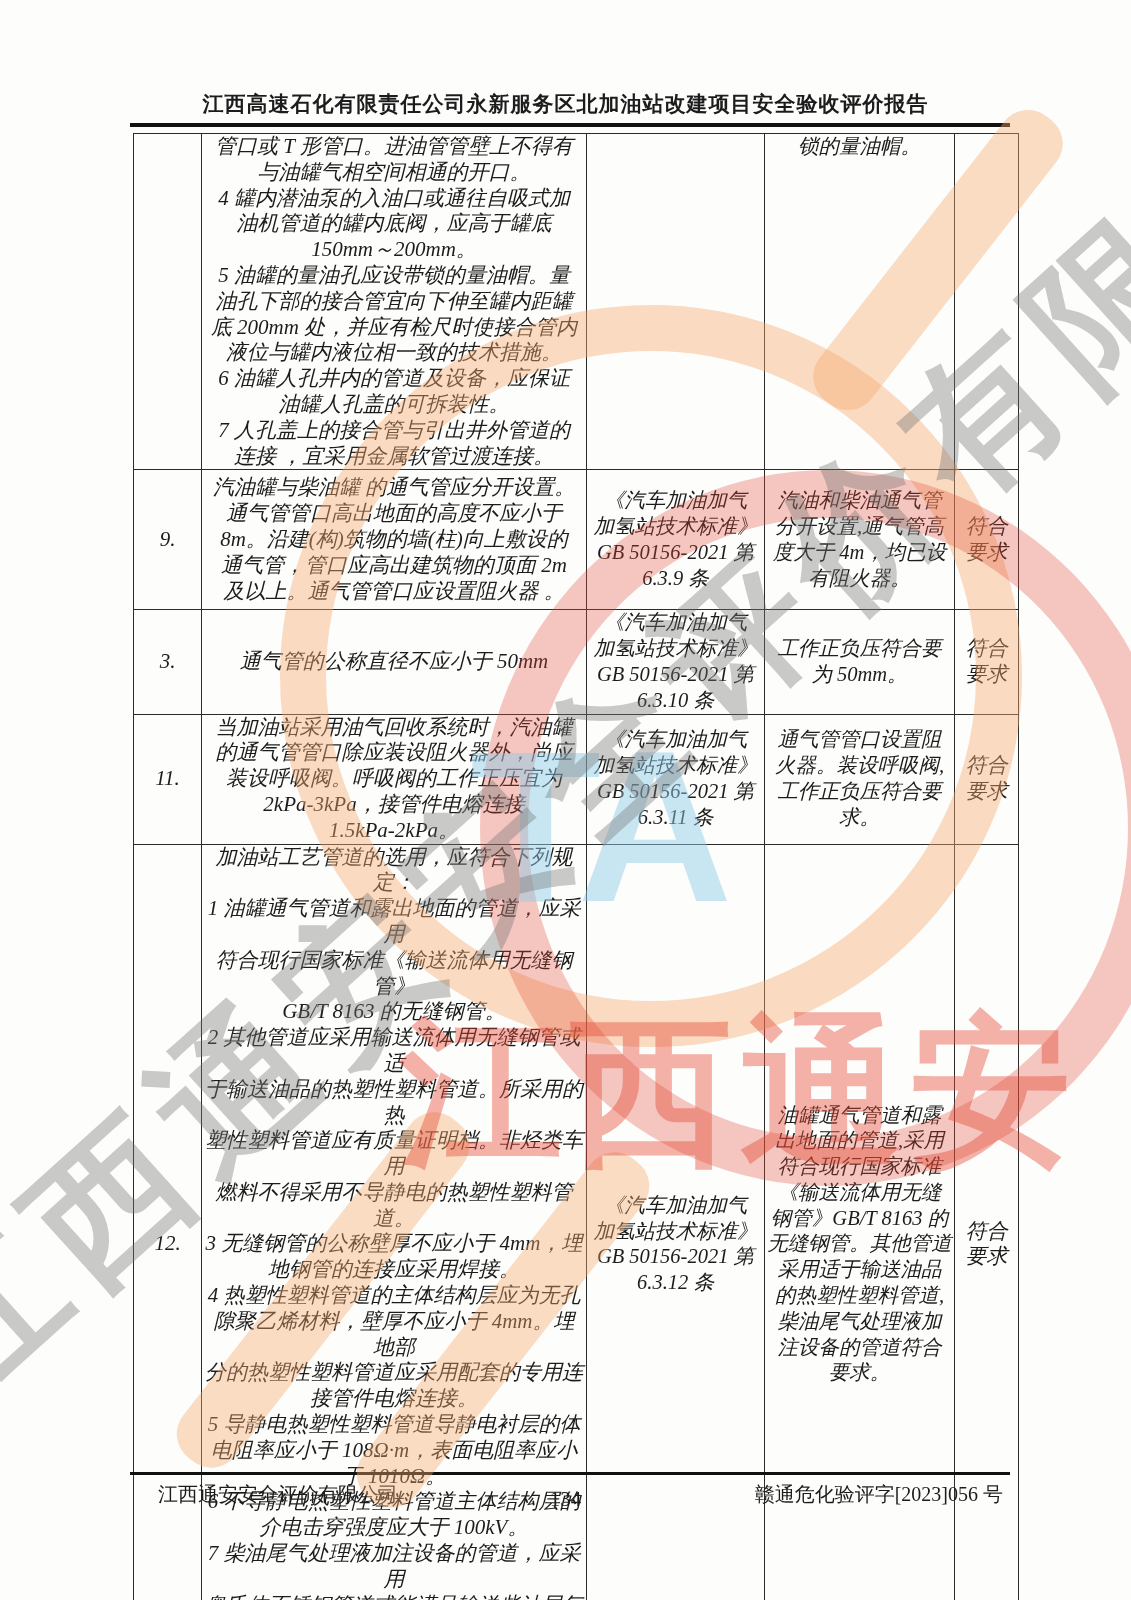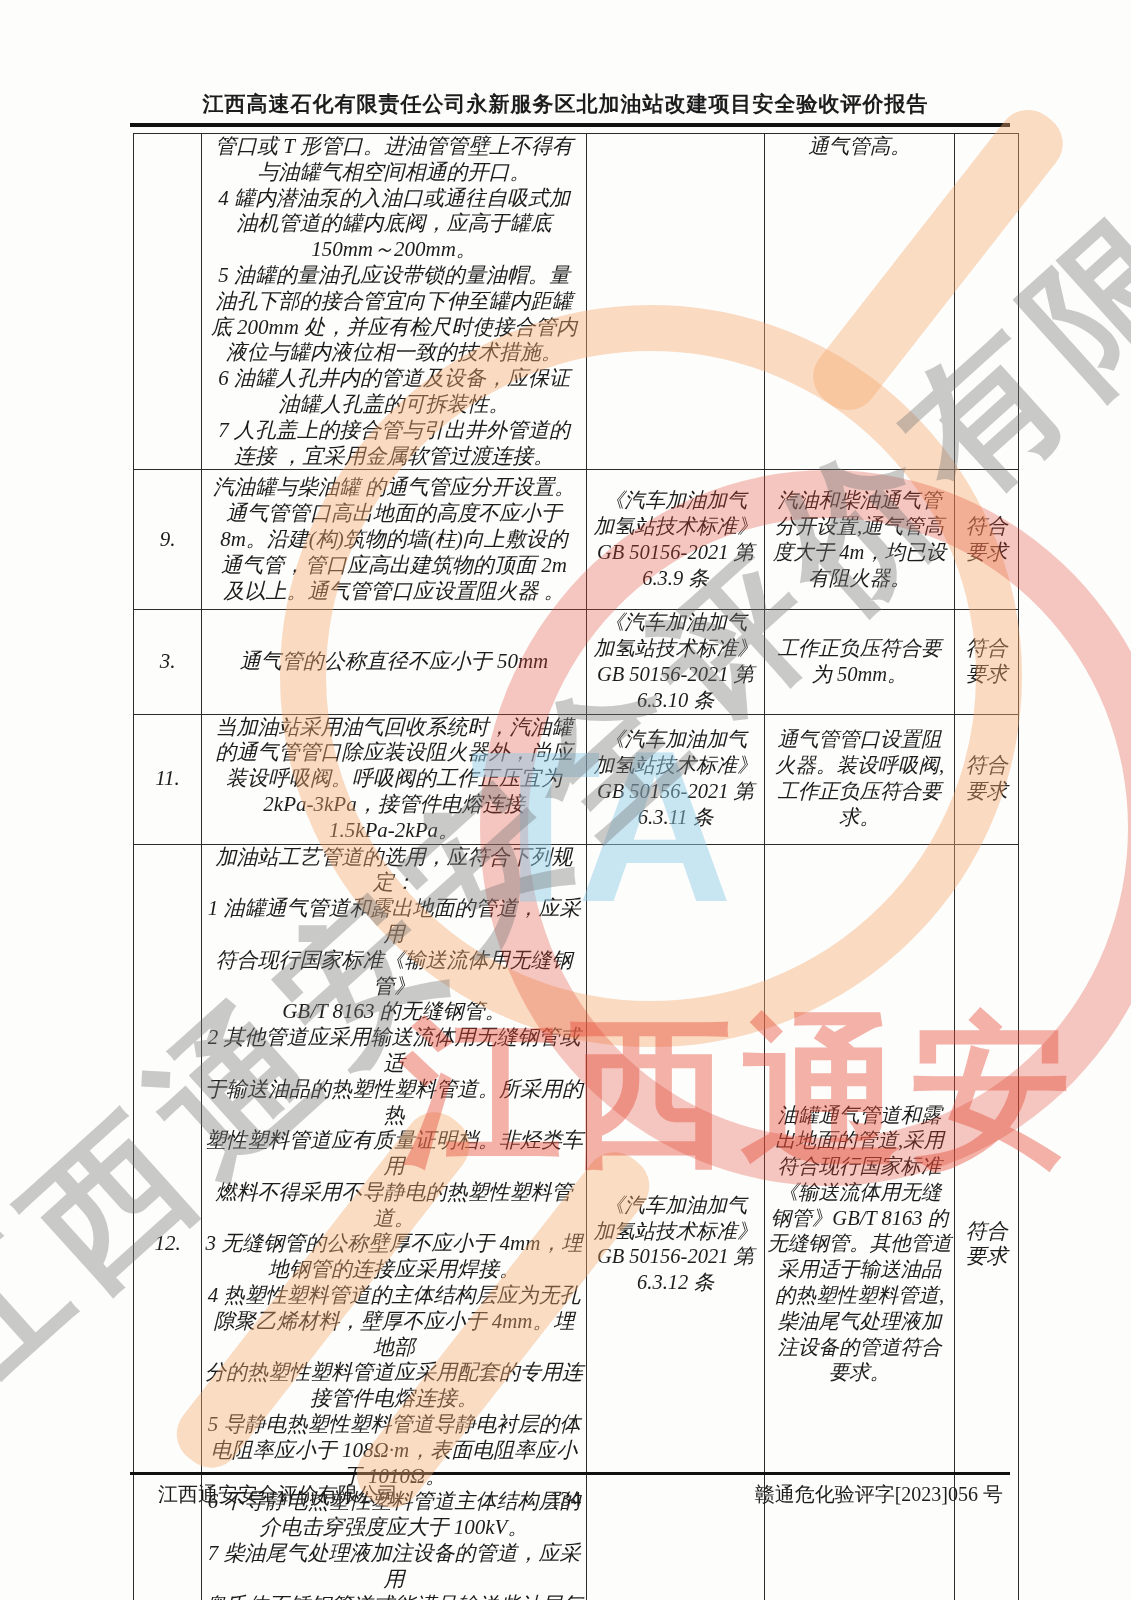--- a/index.html
+++ b/index.html
@@ -102,21 +102,21 @@
 150mm～200mm。
 5 油罐的量油孔应设带锁的量油帽。量
 油孔下部的接合管宜向下伸至罐内距罐
 底 200mm 处，并应有检尺时使接合管内
 液位与罐内液位相一致的技术措施。
 6 油罐人孔井内的管道及设备，应保证
 油罐人孔盖的可拆装性。
 7 人孔盖上的接合管与引出井外管道的
 连接 ，宜采用金属软管过渡连接。</td>
         <td class="small"></td>
-        <td class="small va-top">通气管高。</td>
+        <td class="small va-top">锁的量油帽。</td>
         <td></td>
       </tr>
       <tr class="r9">
         <td>9.</td>
         <td>汽油罐与柴油罐 的通气管应分开设置。
 通气管管口高出地面的高度不应小于
 8m。沿建(构)筑物的墙(柱)向上敷设的
 通气管，管口应高出建筑物的顶面 2m
 及以上。通气管管口应设置阻火器 。</td>
         <td class="small">《汽车加油加气

